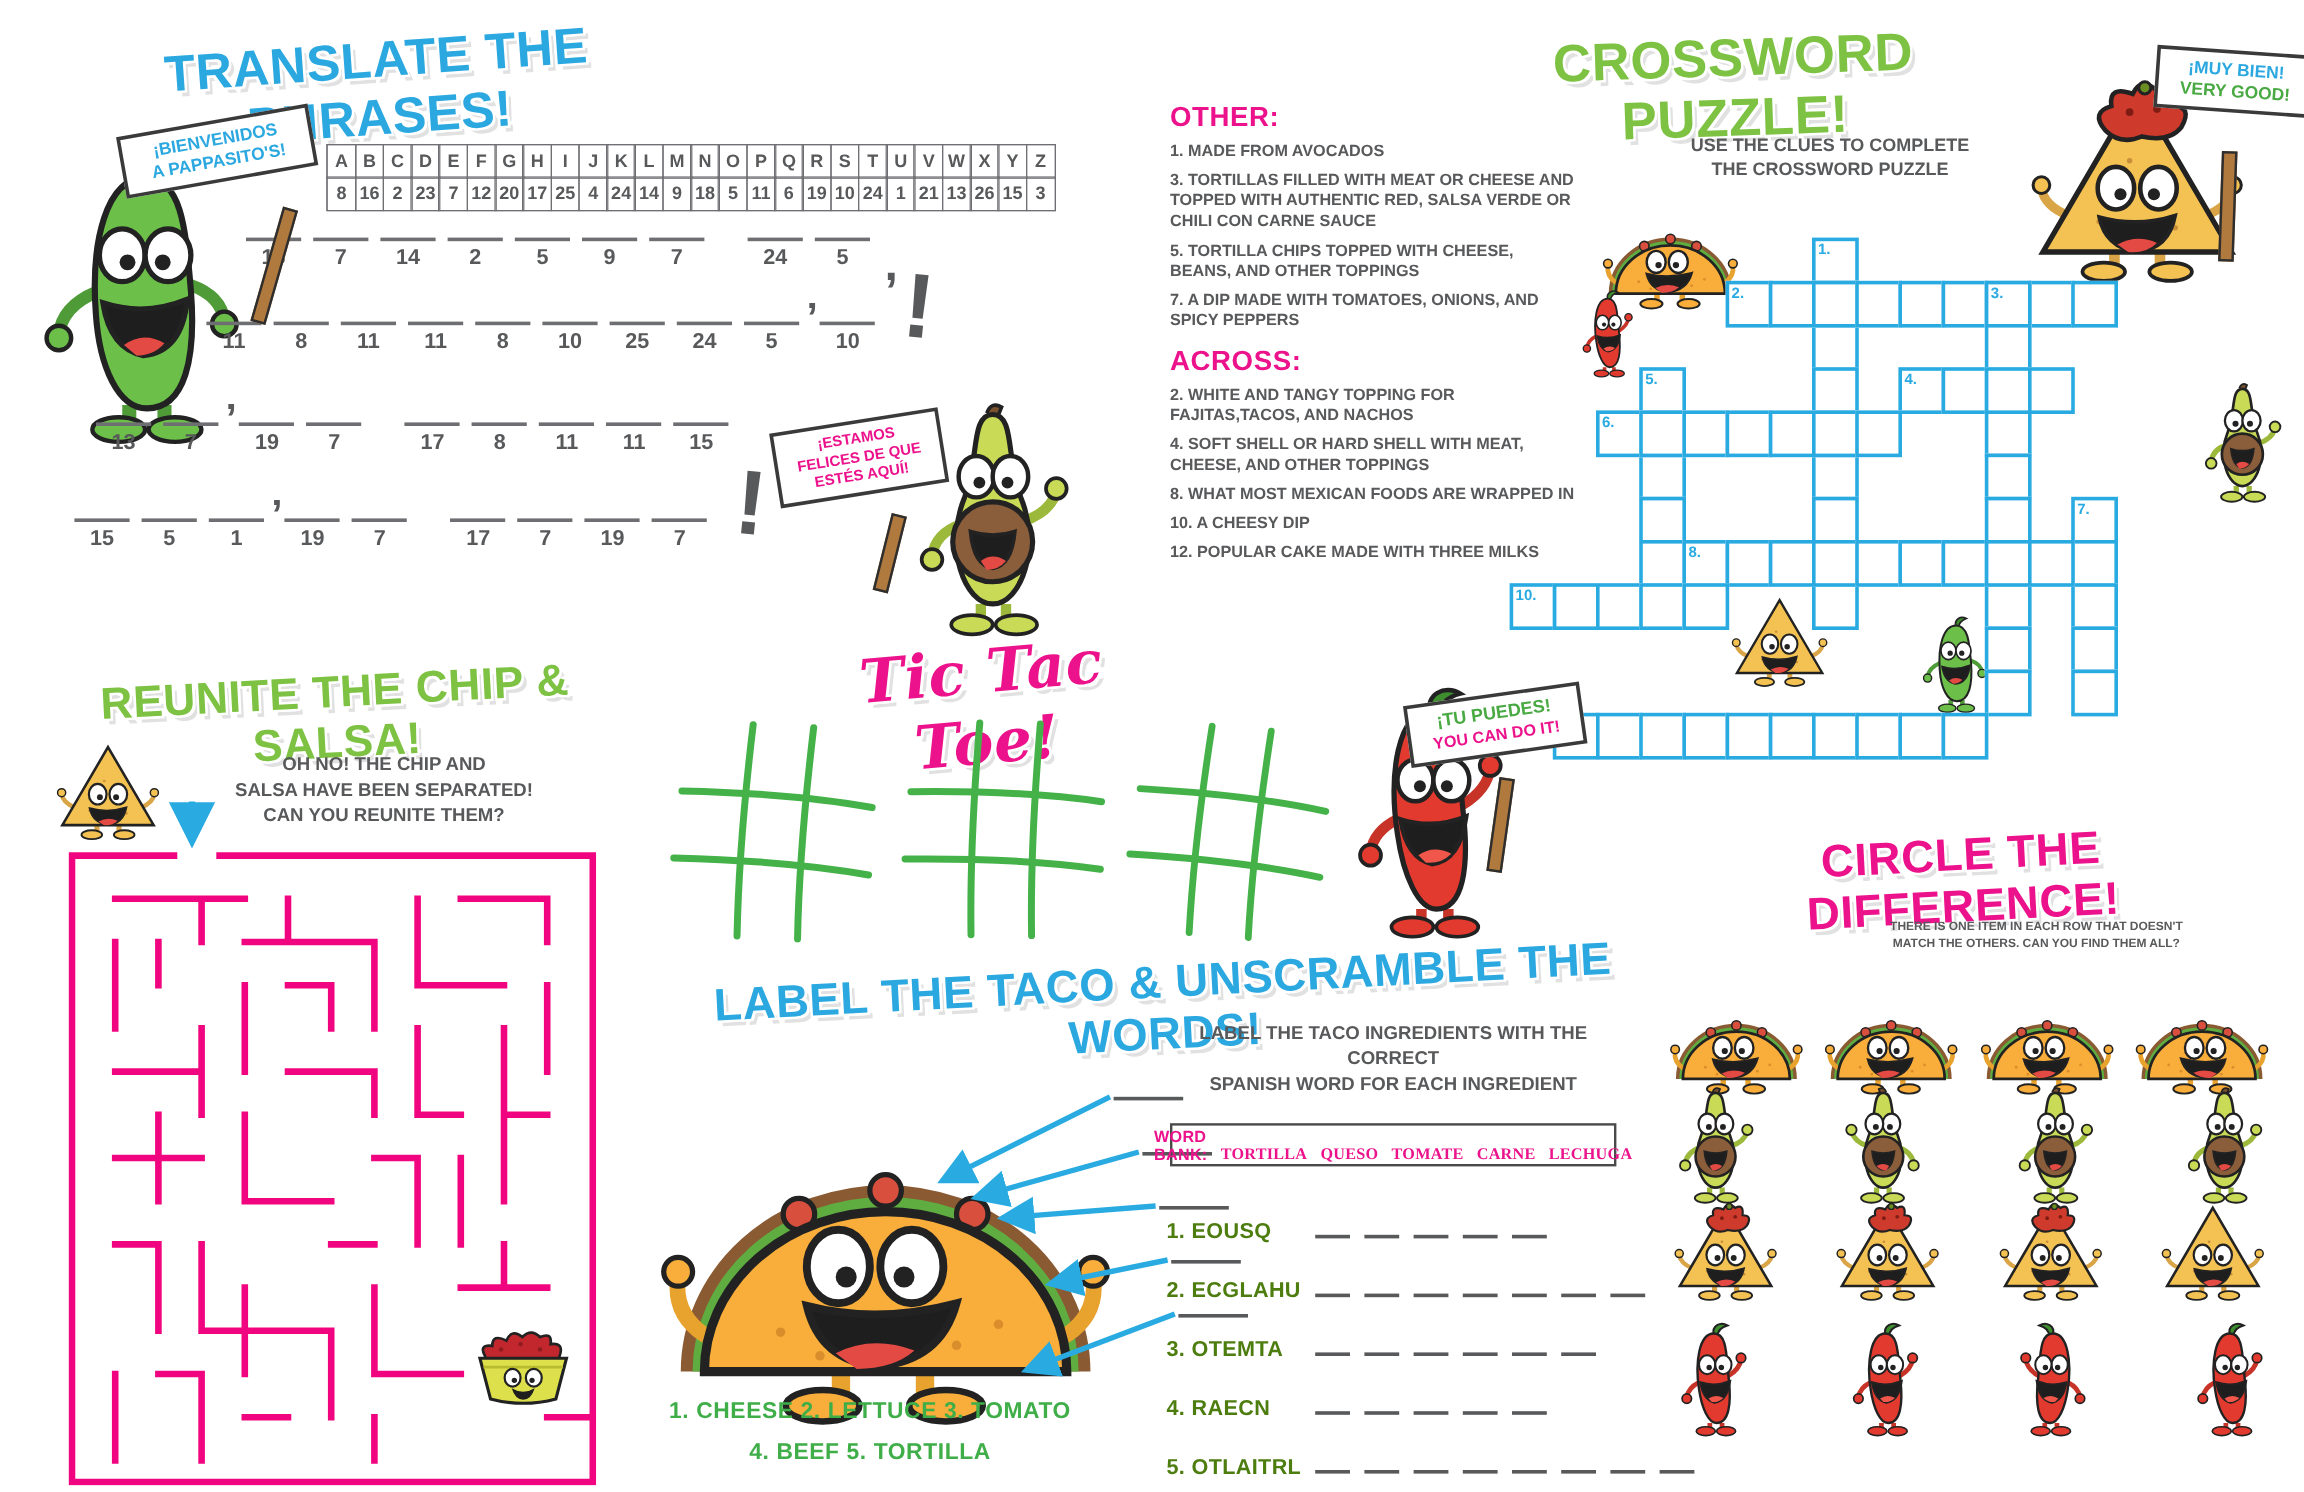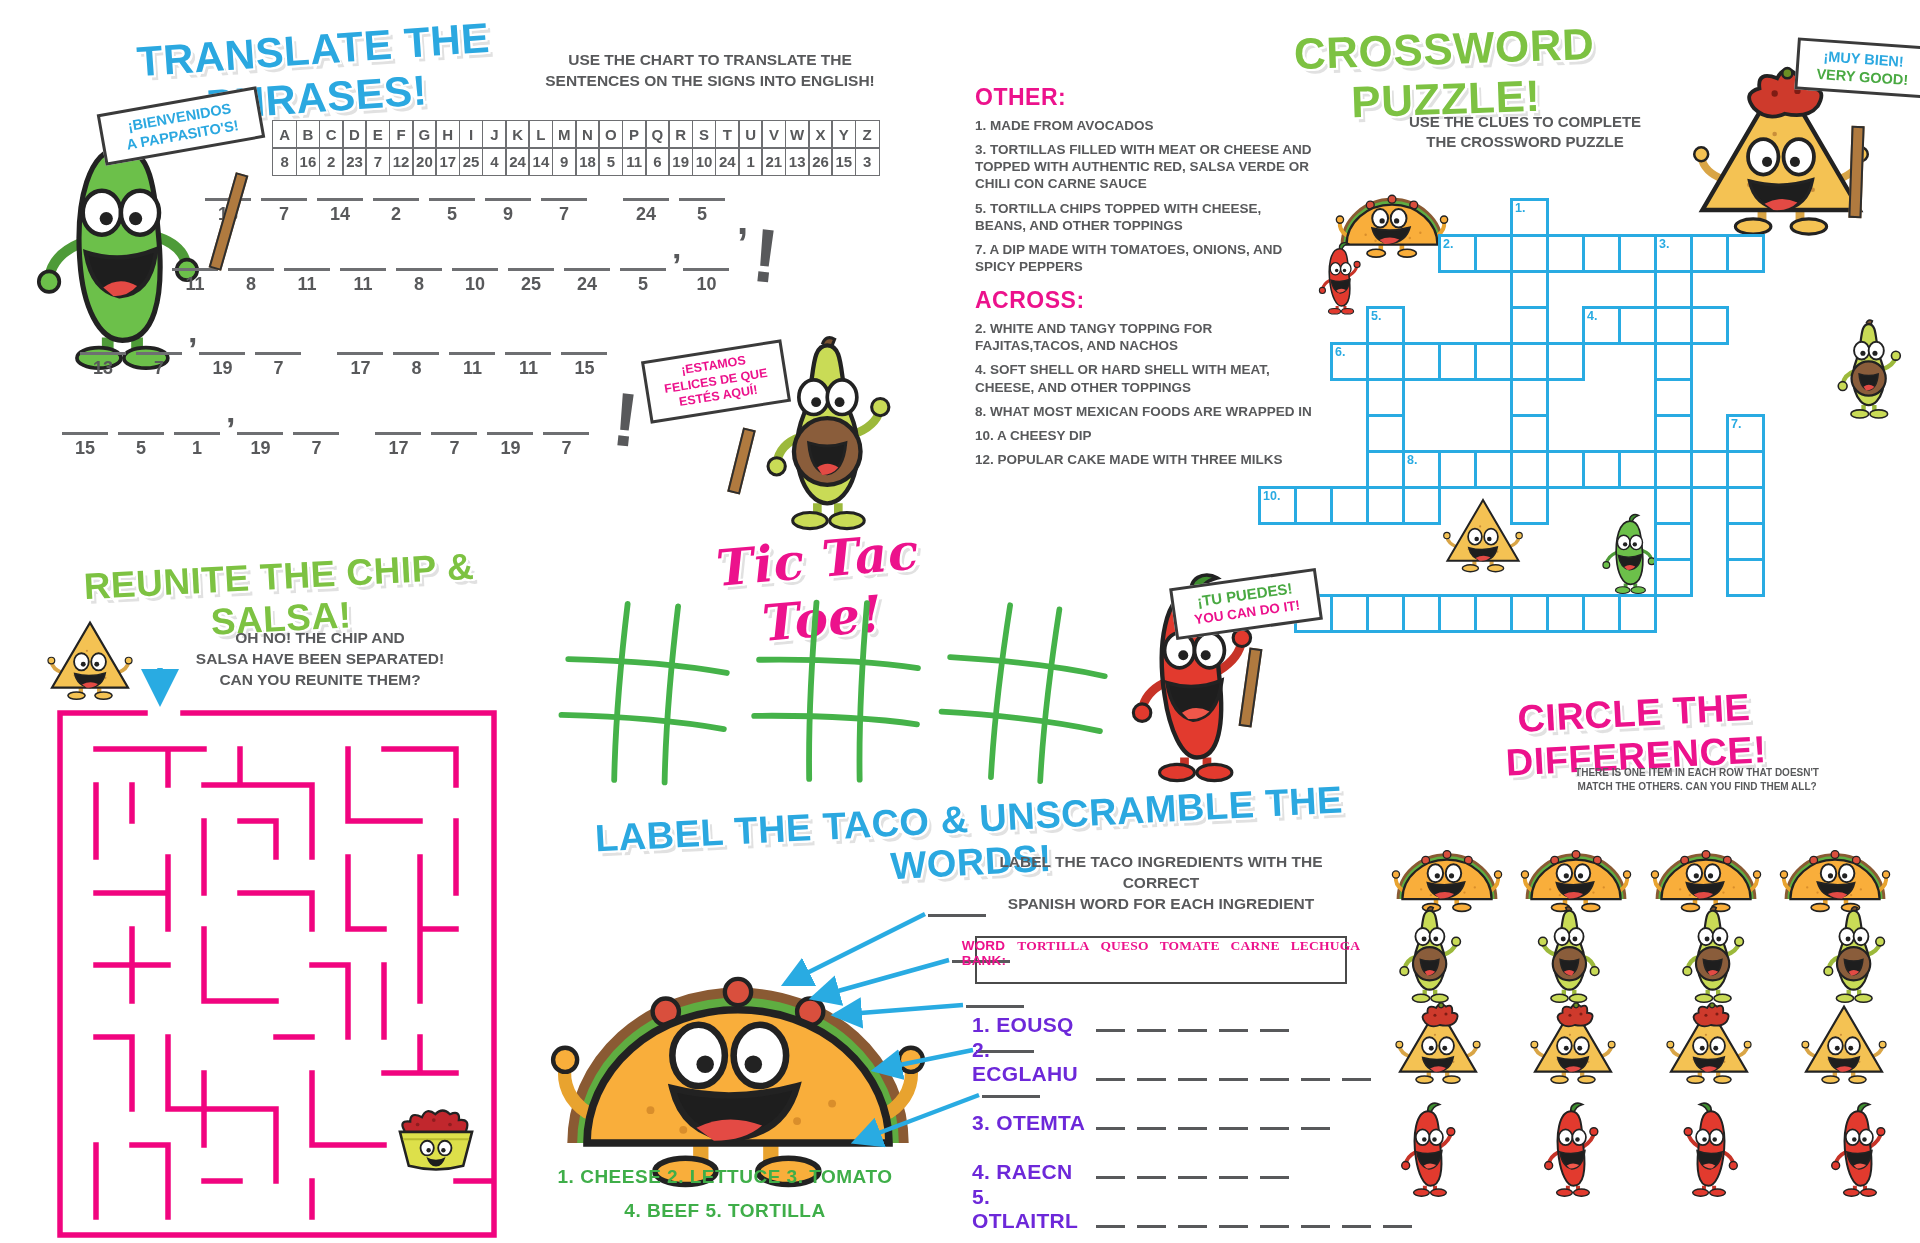--- a/index.html
+++ b/index.html
@@ -39,26 +39,26 @@
   .clue{font-weight:bold;font-size:13.5px;line-height:1.27;color:#58595B;margin-bottom:7px;}
   
   svg.char{position:absolute;z-index:1;overflow:visible;}
   .flip{transform:scaleX(-1);}
   
   #maze-svg{position:absolute;left:57px;top:710px;z-index:1;}
   
   .ttt{position:absolute;z-index:1;overflow:visible;}
   
   .tblank{position:absolute;width:58px;border-top:3px solid #58595B;z-index:4;}
-  #word-bank{position:absolute;left:975px;top:936px;width:372px;height:48px;border:2px solid #4a4a4a;
-    display:flex;align-items:flex-start;justify-content:center;gap:11px;z-index:4;box-sizing:border-box;}
+  #word-bank{position:absolute;left:975px;top:936px;width:372px;height:36px;border:2px solid #4a4a4a;
+    display:flex;align-items:flex-end;justify-content:center;gap:11px;z-index:4;box-sizing:border-box;}
   #word-bank span{font-weight:bold;font-size:13.5px;color:#EC128C;letter-spacing:.2px;}
   #scramble-list{position:absolute;left:972px;top:988px;z-index:4;}
   .srow{display:flex;align-items:flex-end;height:49px;}
-  .slab{width:118px;font-weight:bold;font-size:21px;color:#6d28d9;letter-spacing:.3px;}
+  .slab{width:118px;font-weight:bold;font-size:18px;color:#4d7c0f;letter-spacing:.3px;}
   .sblank{width:29px;height:0;border-bottom:3px solid #58595B;margin:0 6px 5px 6px;}
   .ingr{position:absolute;font-weight:bold;font-size:19px;color:#3FAE49;text-align:center;letter-spacing:.5px;z-index:4;}
   
   .diffrow{position:absolute;left:1392px;width:498px;display:flex;justify-content:space-between;align-items:flex-end;z-index:1;}
 </style>
 </head>
 <body>
 
 <div id="page">
 
@@ -178,24 +178,20 @@
         <ellipse cx="53" cy="68" rx="9" ry="10" fill="#fff" stroke="#222" stroke-width="2.5"></ellipse>
         <ellipse cx="77" cy="68" rx="9" ry="10" fill="#fff" stroke="#222" stroke-width="2.5"></ellipse>
         <circle cx="55" cy="71" r="3" fill="#222"></circle>
           <circle cx="75" cy="71" r="3" fill="#222"></circle>
         <path d="M52 80 Q65 88 78 80 Q74 93 65 93 Q56 93 52 80 Z" fill="#1E1E1E"></path>
       </g>
     </defs>
   </svg>
 
   <div class="bigtitle t-blue" style="left:60px;top:26px;width:510px;font-size:42px;transform:rotate(-4deg);">TRANSLATE THE PHRASES!</div>
-  <div class="instr" style="left:545px;top:50px;width:330px;font-size:15.5px;">
-    <div>USE THE CHART TO TRANSLATE THE</div>
-    <div>SENTENCES ON THE SIGNS INTO ENGLISH!</div>
-  </div>
   <div id="letter-chart">
       <div class="ccell">A</div>
       <div class="ccell">B</div>
       <div class="ccell">C</div>
       <div class="ccell">D</div>
       <div class="ccell">E</div>
       <div class="ccell">F</div>
       <div class="ccell">G</div>
       <div class="ccell">H</div>
       <div class="ccell">I</div>

